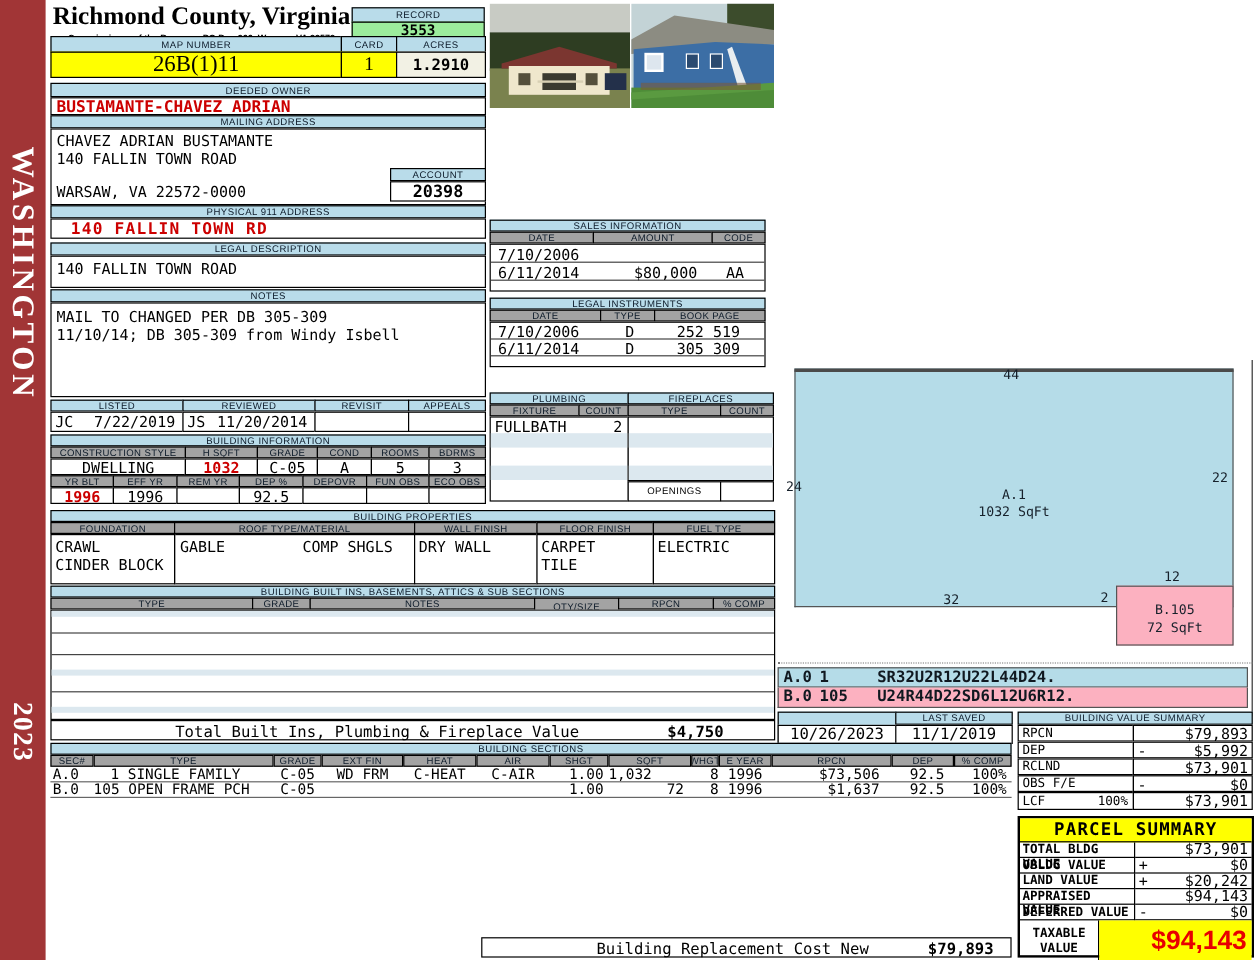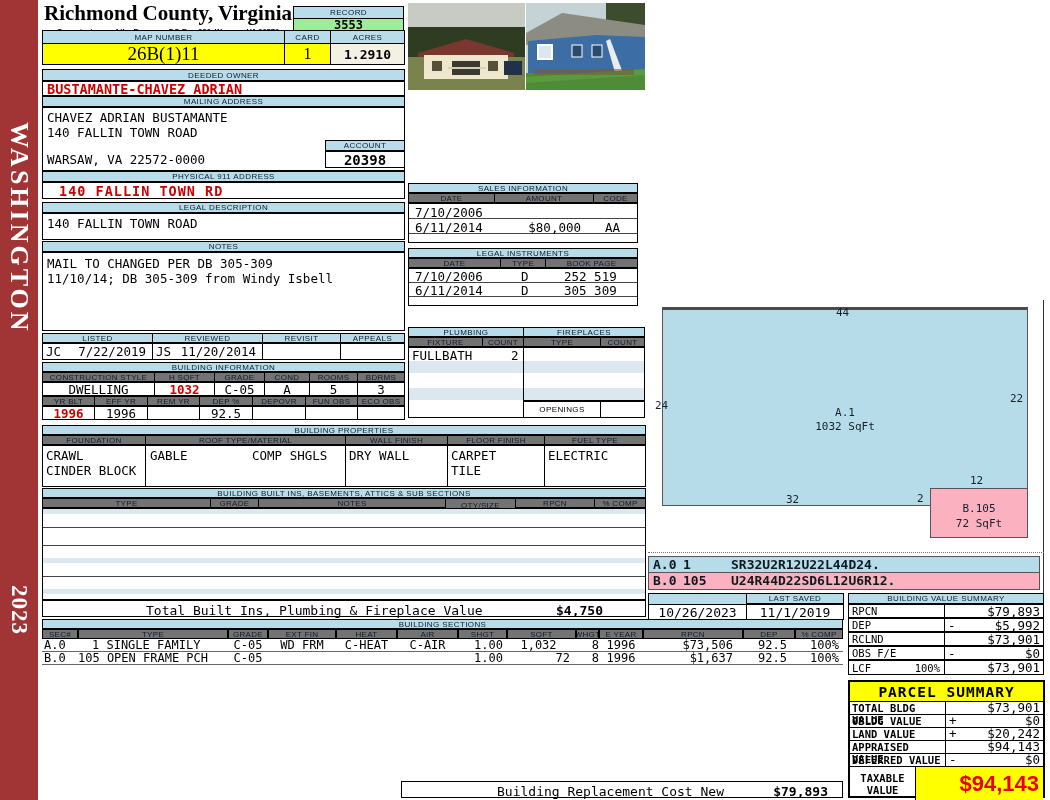--- a/index.html
+++ b/index.html
@@ -2,21 +2,21 @@
 <html><head>
 <meta charset="utf-8">
 <style>
   html,body{margin:0;padding:0;background:#fff;}
   *{box-sizing:border-box;}
   .page{position:relative;width:1050px;height:800px;background:#fff;overflow:hidden;
         font-family:"Liberation Sans",sans-serif;color:#000;}
   .abs{position:absolute;}
   .bar{background:#B9DCEA;border:1px solid #000;display:flex;align-items:center;justify-content:center;
        font-size:8px;letter-spacing:.4px;color:#0d1b2a;white-space:nowrap;overflow:hidden;}
-  .whdr{background:#737373;border:1px solid #000;display:flex;align-items:center;justify-content:center;
+  .whdr{background:#a3a3a3;border:1px solid #000;display:flex;align-items:center;justify-content:center;
         font-size:8px;letter-spacing:.3px;color:#0d1b2a;white-space:nowrap;overflow:hidden;}
   .cell{background:#fff;border:1px solid #000;}
   .mono{font-family:"DejaVu Sans Mono","Liberation Mono",monospace;}
   .v{font-family:"DejaVu Sans Mono","Liberation Mono",monospace;font-size:12.5px;}
   .red{color:#CC0000;font-weight:bold;}
   .ctr{display:flex;align-items:center;justify-content:center;}
   .vert{writing-mode:vertical-rl;color:#fff;font-family:"Liberation Serif",serif;font-weight:bold;}
   .sketchlbl{position:absolute;font-family:"DejaVu Sans Mono",monospace;font-size:11px;color:#16202a;}
   .stripe{background:#DCE8EF;}
 </style>
@@ -463,21 +463,21 @@
       </div>
   </div>
   <div class="abs mono" style="left:42px;top:639px;width:801px;height:13px;display:flex;font-size:12px;line-height:13px;border-bottom:1px solid #666;">
     <div style="width:36px;padding-left:2px;">A.0</div>
     <div style="width:150px;padding-left:14px;">1 SINGLE FAMILY</div>
     <div style="width:40px;text-align:center;">C-05</div>
     <div style="width:68px;text-align:center;">WD FRM</div>
     <div style="width:61px;text-align:center;">C-HEAT</div>
     <div style="width:61px;text-align:center;">C-AIR</div>
     <div style="width:49px;text-align:right;padding-right:4px;">1.00</div>
-    <div style="width:69px;text-align:center;padding-right:6px;">1,032</div>
+    <div style="width:69px;text-align:left;padding-right:6px;">1,032</div>
     <div style="width:23px;text-align:right;">8</div>
     <div style="width:44px;text-align:center;">1996</div>
     <div style="width:100px;text-align:right;padding-right:10px;">$73,506</div>
     <div style="width:52px;text-align:right;padding-right:8px;">92.5</div>
     <div style="width:48px;text-align:right;padding-right:4px;">100%</div>
   </div>
   <div class="abs mono" style="left:42px;top:652px;width:801px;height:13px;display:flex;font-size:12px;line-height:13px;border-bottom:1px solid #666;">
     <div style="width:36px;padding-left:2px;">B.0</div>
     <div style="width:150px;padding-left:0;">105 OPEN FRAME PCH</div>
     <div style="width:40px;text-align:center;">C-05</div>

